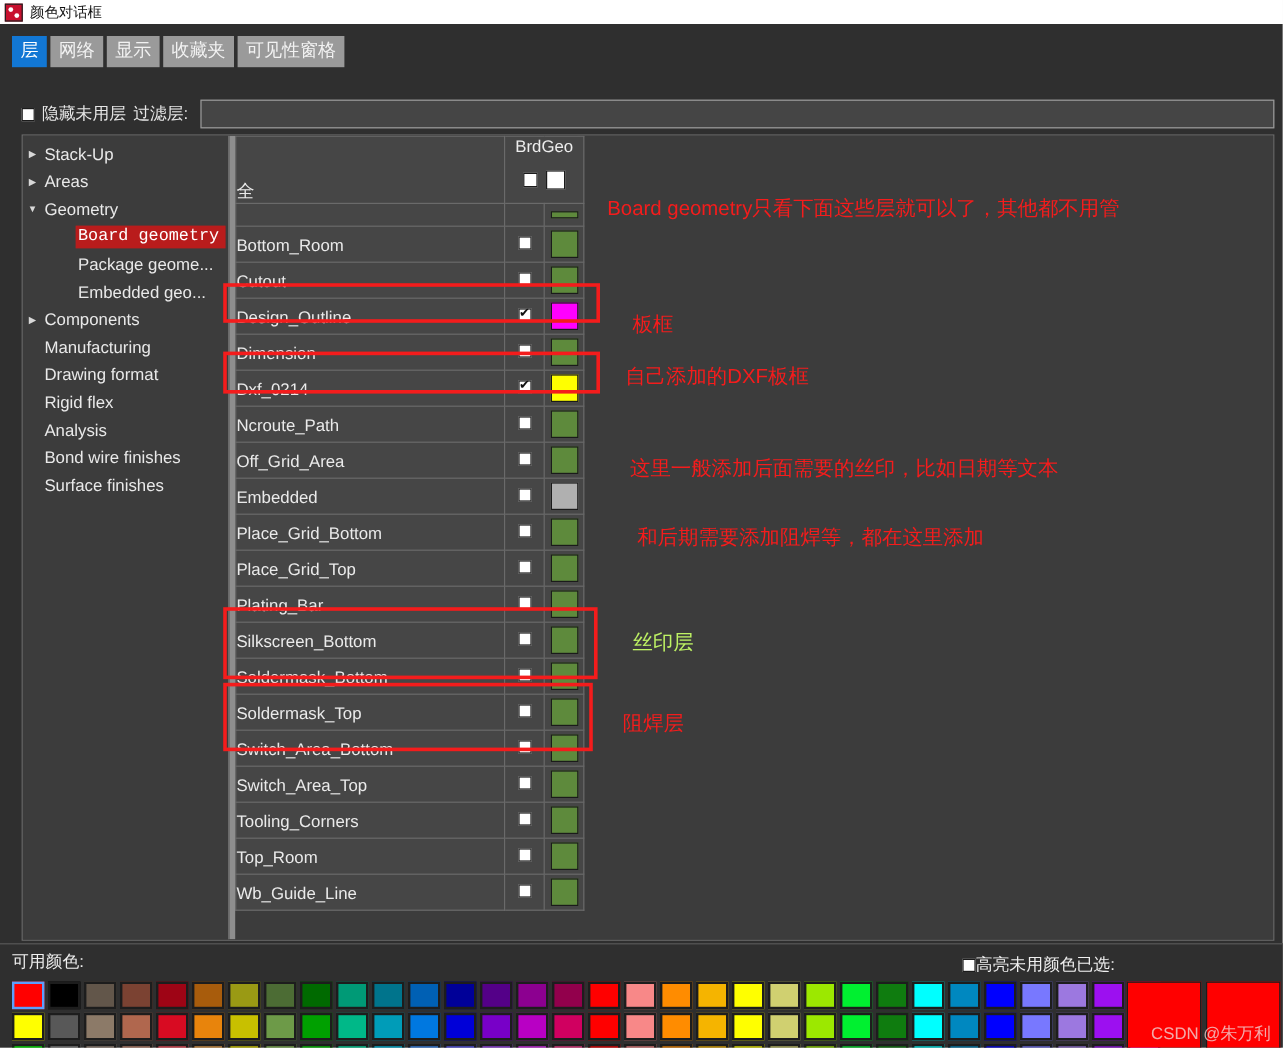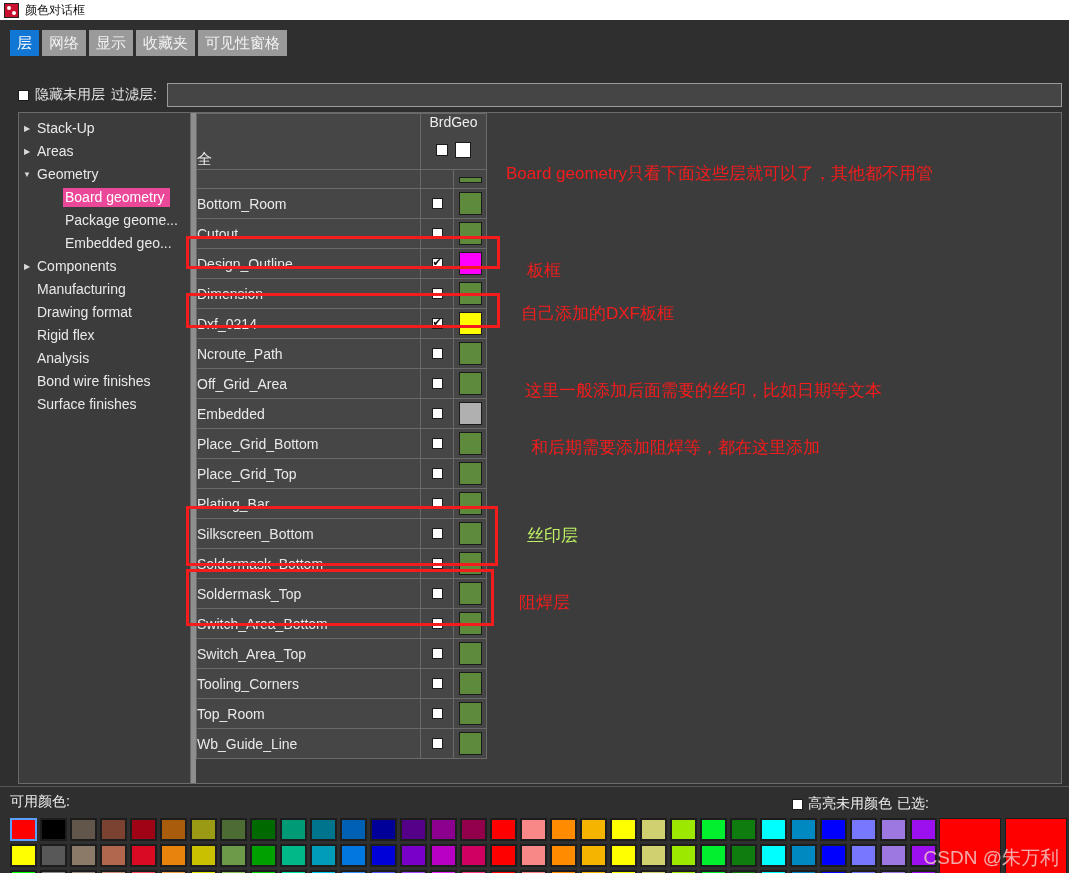--- a/index.html
+++ b/index.html
@@ -149,22 +149,23 @@
   .tree-item .arrow {
     width: 16px;
     flex: 0 0 16px;
     text-align: center;
     font-size: 8px;
     color: #d8d8d8;
     line-height: 1;
   }
   .tree-item .tlabel { padding: 1px 5px 2px 2px; }
   .tree-item.selected .tlabel {
-    background: #ec4899;
+    background: #b91c1c;
     color: #ffffff;
+    font-family: Liberation Mono, monospace;
   }
   .tree-item.d1 { padding-left: 0px; }
   .tree-item.d2 { padding-left: 28px; }
 
   
   #tablezone {
     flex: 1 1 auto;
     position: relative;
     background: #3c3c3c;
     overflow: hidden;
@@ -280,21 +281,20 @@
     position: absolute;
     left: 10px; top: 6px;
     font-size: 14px;
     color: #efefef;
   }
   #hl-wrap {
     position: absolute;
     right: 140px; top: 8px;
     display: flex;
     align-items: center;
-    gap: 5px;
     font-size: 14px;
     color: #efefef;
     white-space: nowrap;
   }
   #palette {
     position: absolute;
     left: 10px; top: 31px;
     display: grid;
     grid-template-rows: repeat(3, 25px);
     grid-auto-flow: column;
@@ -313,21 +313,21 @@
     gap: 4px;
   }
   #sel-swatches .selsw {
     width: 62px; height: 73px;
     background: #ff0000;
     border: 1px solid #1d1d1d;
   }
   #watermark {
     position: absolute;
     right: 10px; bottom: 22px;
-    font-size: 19px;
+    font-size: 14px;
     color: #f0c8c8;
     opacity: .85;
     white-space: nowrap;
   }
 </style>
 </head>
 <body>
 
 <div id="titlebar">
   <span class="app-icon"></span>

